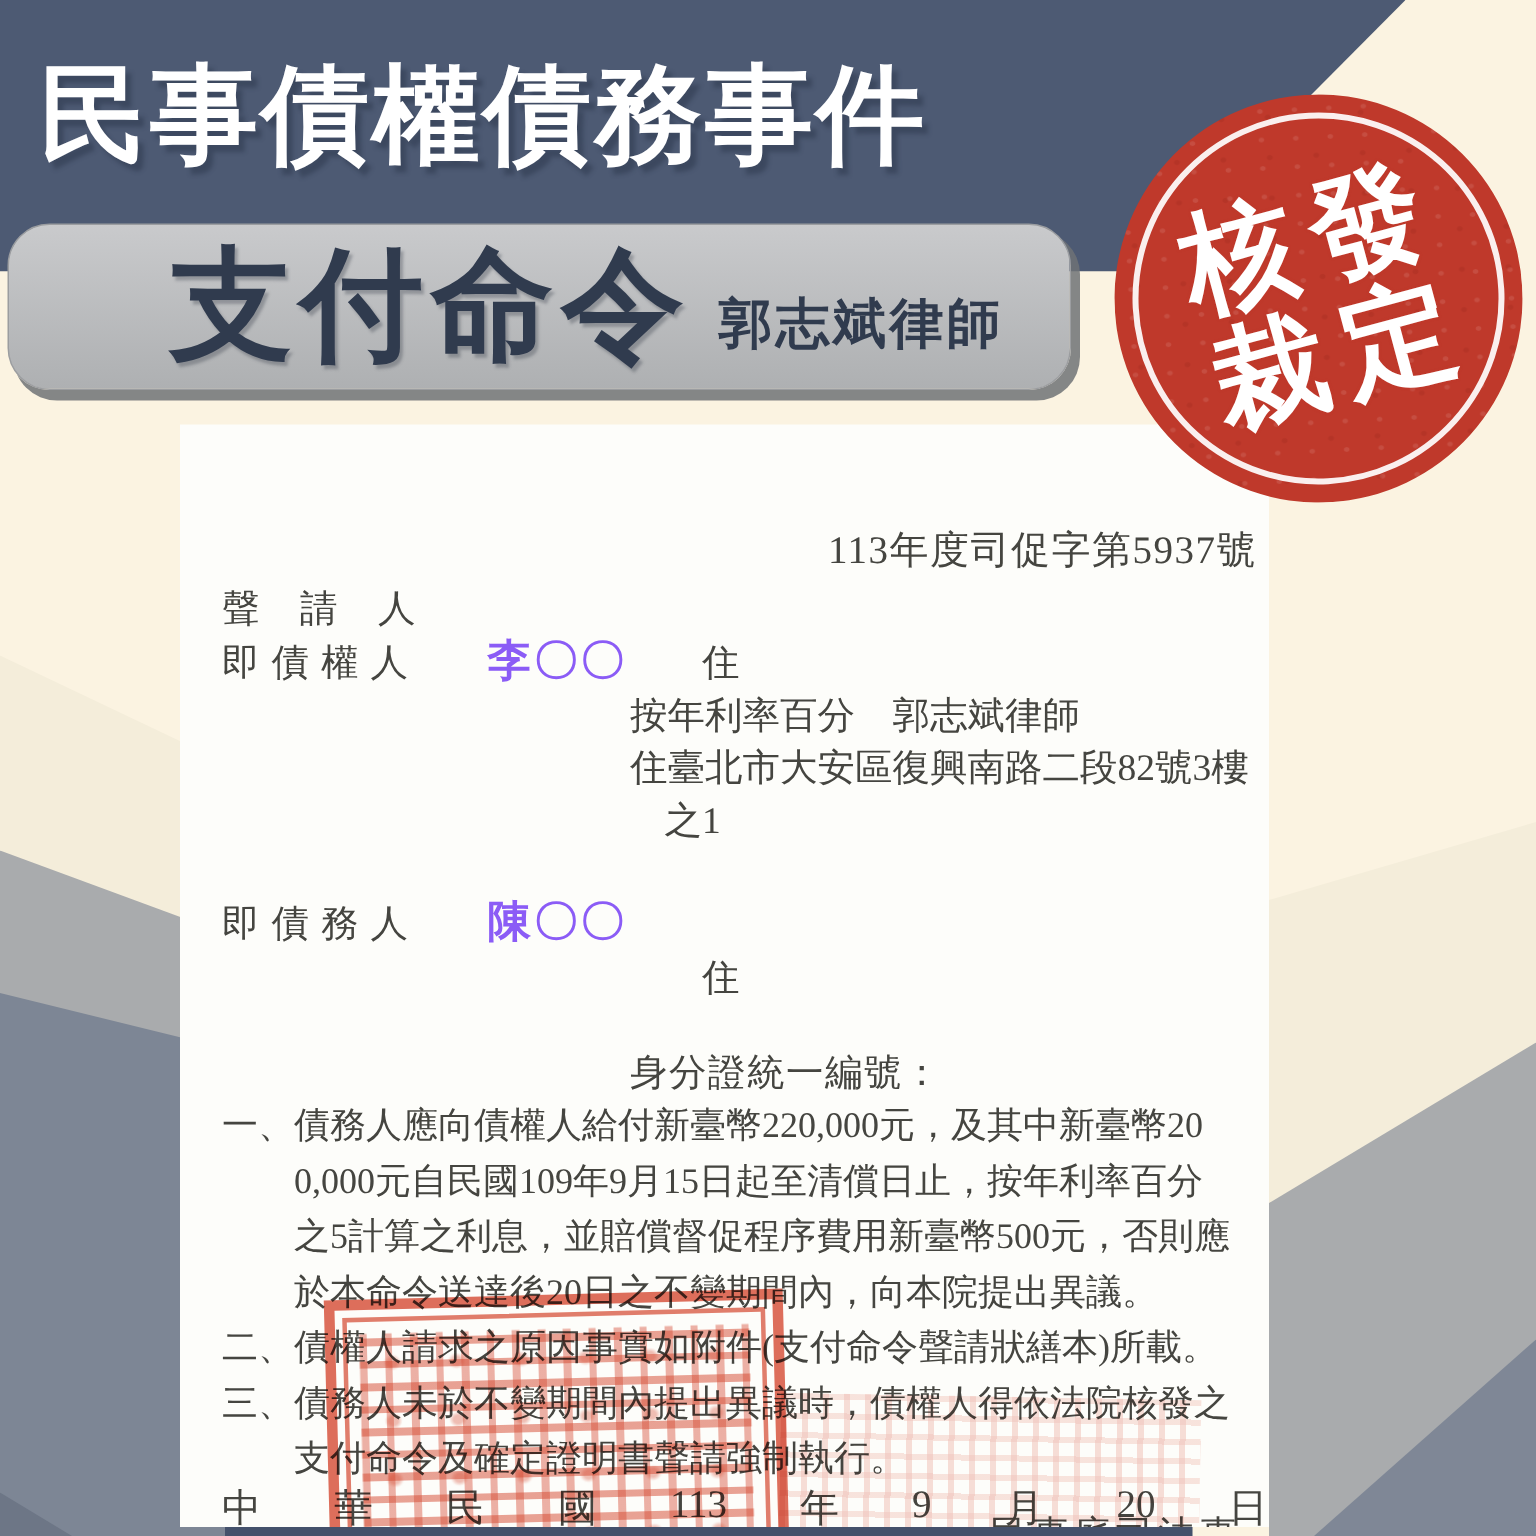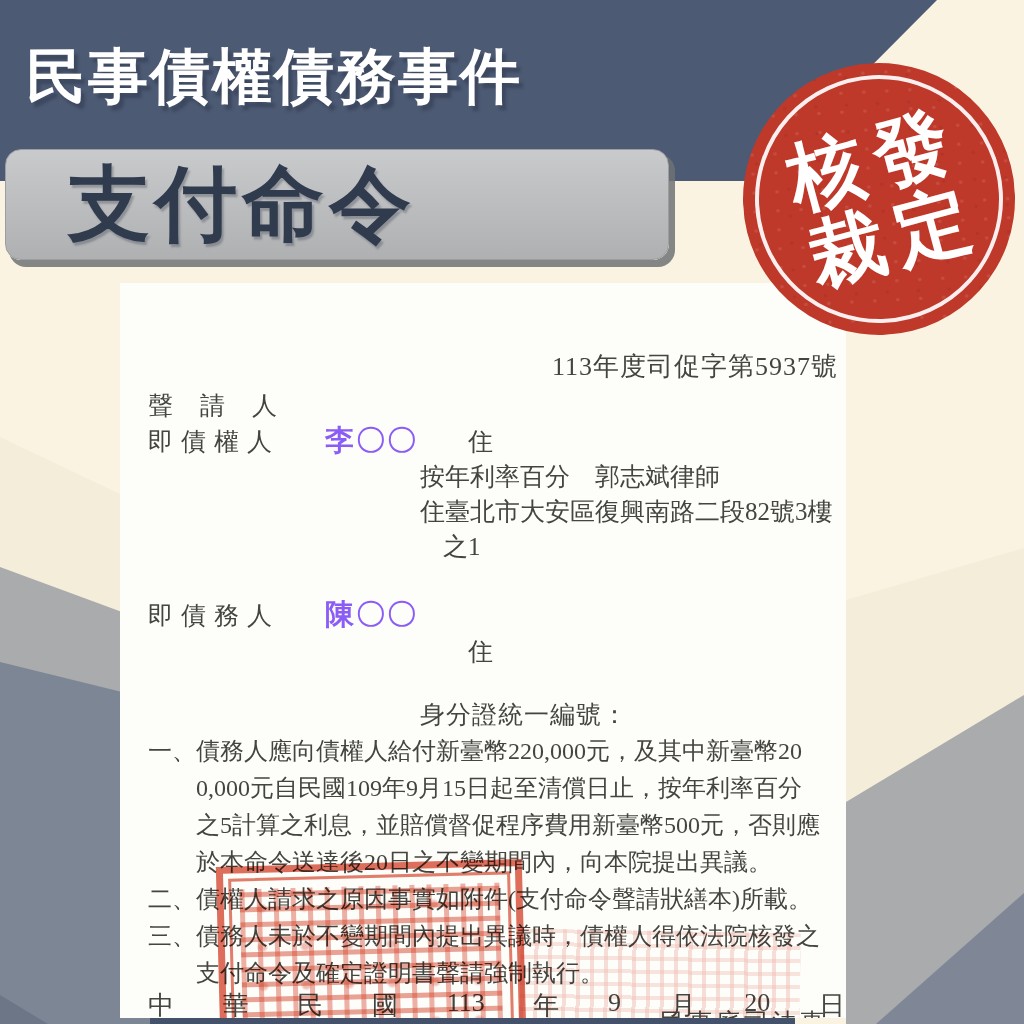--- a/index.html
+++ b/index.html
@@ -16,33 +16,33 @@
   .bg-left-slate{background:#7d8695;clip-path:polygon(0 662px,122px 692px,520px 805px,520px 1024px,0 1024px);}
   .bg-left-corner{background:#6d7686;clip-path:polygon(0 995px,48px 1024px,0 1024px);}
   .bg-right-cream{background:#f4edda;clip-path:polygon(846px 600px,1024px 548px,1024px 1024px,846px 1024px);}
   .bg-right-gray{background:#a9abad;clip-path:polygon(846px 802px,1024px 695px,1024px 1024px,846px 1024px);}
   .bg-right-slate{background:#7f8796;clip-path:polygon(1024px 893px,1024px 1024px,876px 1024px);}
   .paper-shadow-strip{position:absolute;left:150px;top:1012px;width:645px;height:12px;background:#44516b;}
 
   
   .headline{
     position:absolute;left:26px;top:16px;width:980px;
-    font-size:60px;font-weight:700;color:#ffffff;letter-spacing:2px;
+    font-size:72px;font-weight:700;color:#ffffff;letter-spacing:2px;
     line-height:122px;white-space:nowrap;z-index:3;
     text-shadow:4px 5px 3px rgba(40,50,72,.45);
   }
 
   
   .banner{
     position:absolute;left:5px;top:149px;width:662px;height:109px;
-    border-radius:16px;z-index:3;
+    border-radius:28px;z-index:3;
     background:linear-gradient(#c9cacc,#aeb0b2);
     border:1px solid #9b9da0;
     box-shadow:5px 6px 0 1px rgba(110,114,118,.85);
-    display:flex;align-items:center;
+    display:flex;align-items:flex-end;padding-left:45px;
   }
   .banner-title{
     font-size:82px;font-weight:700;color:#303b4e;letter-spacing:5px;
     margin-left:62px;white-space:nowrap;
     text-shadow:2px 3px 2px rgba(60,66,76,.35);
   }
   .banner-byline{
     font-size:36px;font-weight:700;color:#303b4e;letter-spacing:2px;
     align-self:flex-end;margin:0 0 18px 18px;white-space:nowrap;
   }
@@ -136,20 +136,21 @@
   <div class="shape bg-right-cream"></div>
   <div class="shape bg-right-gray"></div>
   <div class="shape bg-right-slate"></div>
   <div class="shape bg-navy-band"></div>
   <div class="paper-shadow-strip"></div>
 
   <div class="headline">民事債權債務事件</div>
 
   <div class="banner">
     <span class="banner-title">支付命令</span>
+    <span class="banner-byline">郭志斌律師</span>
   </div>
 
   <div class="paper">
     <div class="doc-abs doc-caseno">113年度司促字第5937號</div>
 
     <div class="doc-abs role-label" style="left:28px;top:106px;">聲　請　人</div>
     <div class="doc-abs alias-label" style="left:28px;top:142px;">即債權人</div>
     <div class="doc-abs party-name" style="left:205px;top:138px;">李〇〇</div>
     <div class="doc-abs small-label" style="left:348px;top:142px;">住</div>
 

